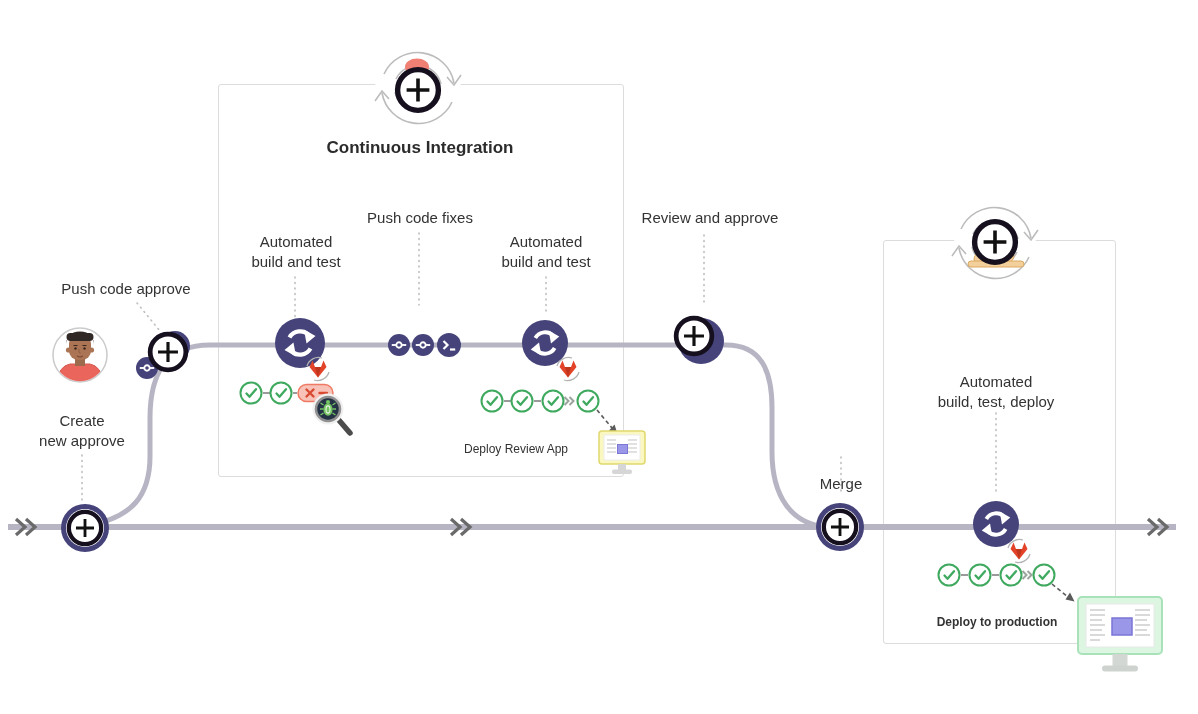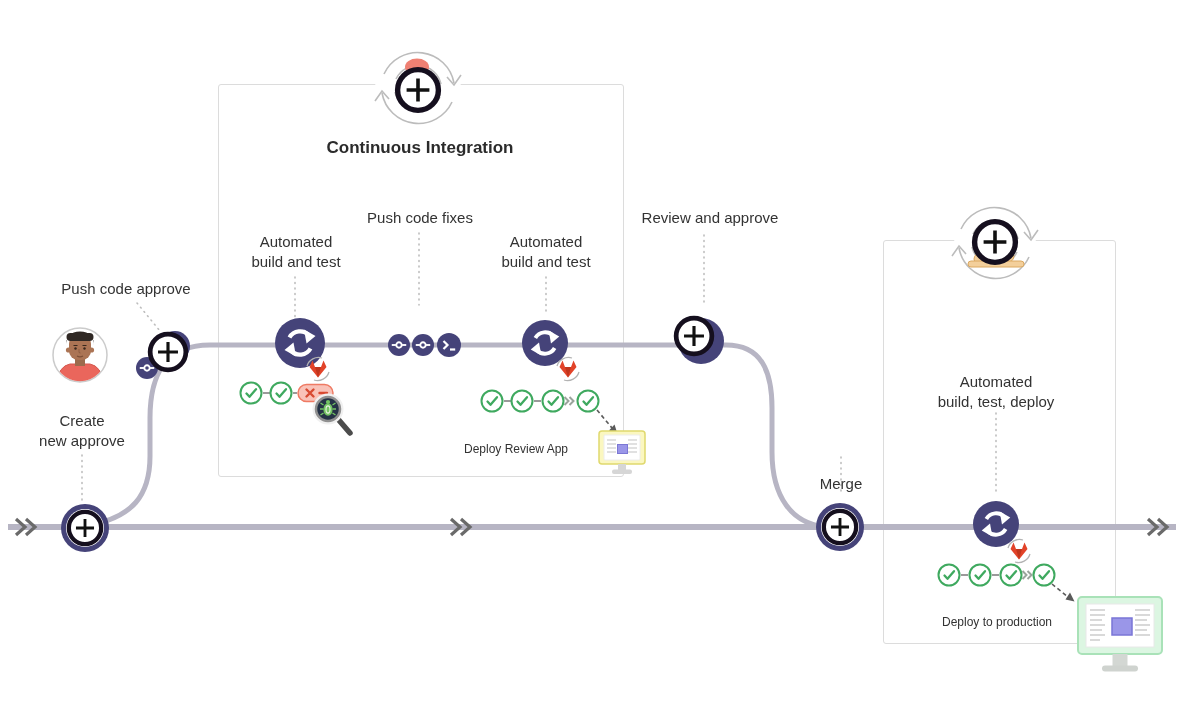--- a/index.html
+++ b/index.html
@@ -254,15 +254,15 @@
   <div class="lbl" style="left:296px;top:252px;">Automated
 build and test</div>
   <div class="lbl" style="left:420px;top:218px;">Push code fixes</div>
   <div class="lbl" style="left:546px;top:252px;">Automated
 build and test</div>
   <div class="lbl" style="left:710px;top:218px;">Review and approve</div>
   <div class="lbl" style="left:841px;top:444px;margin-top:40px;">Merge</div>
   <div class="lbl" style="left:996px;top:392px;">Automated
 build, test, deploy</div>
   <div class="lbl big" style="left:516px;top:449px;">Deploy Review App</div>
-  <div class="lbl big" style="left:997px;top:622px;">Deploy to production</div>
+  <div class="lbl big" style="left:997px;top:622px;font-weight:bold;">Deploy to production</div>
 
 </div>
 
 </body></html>

